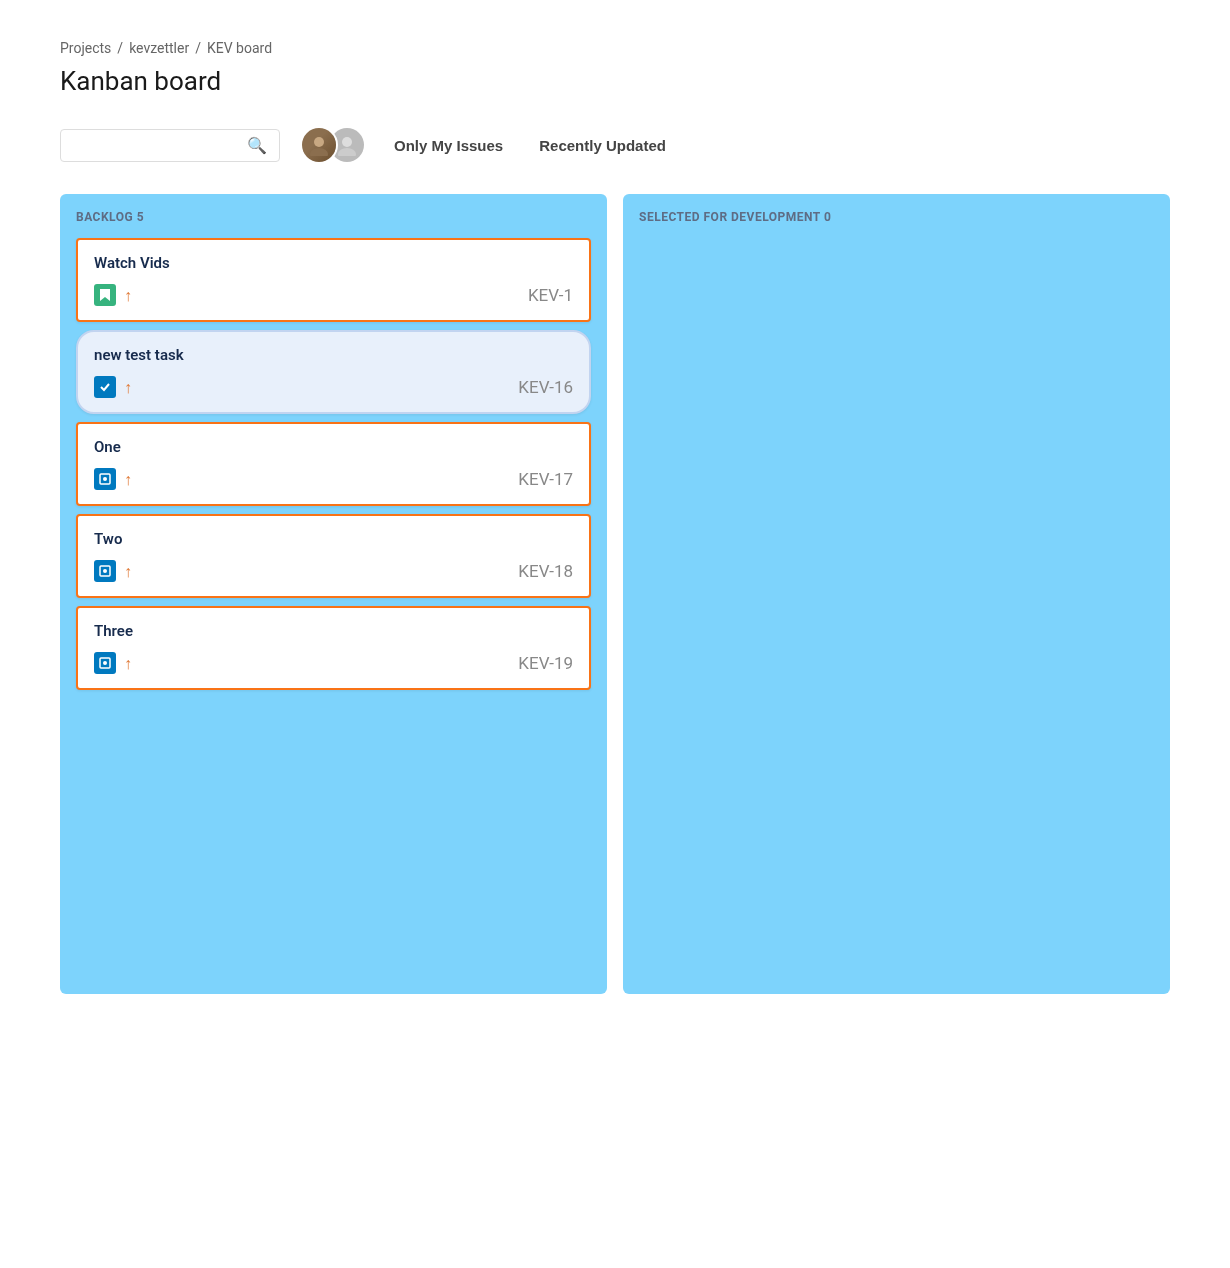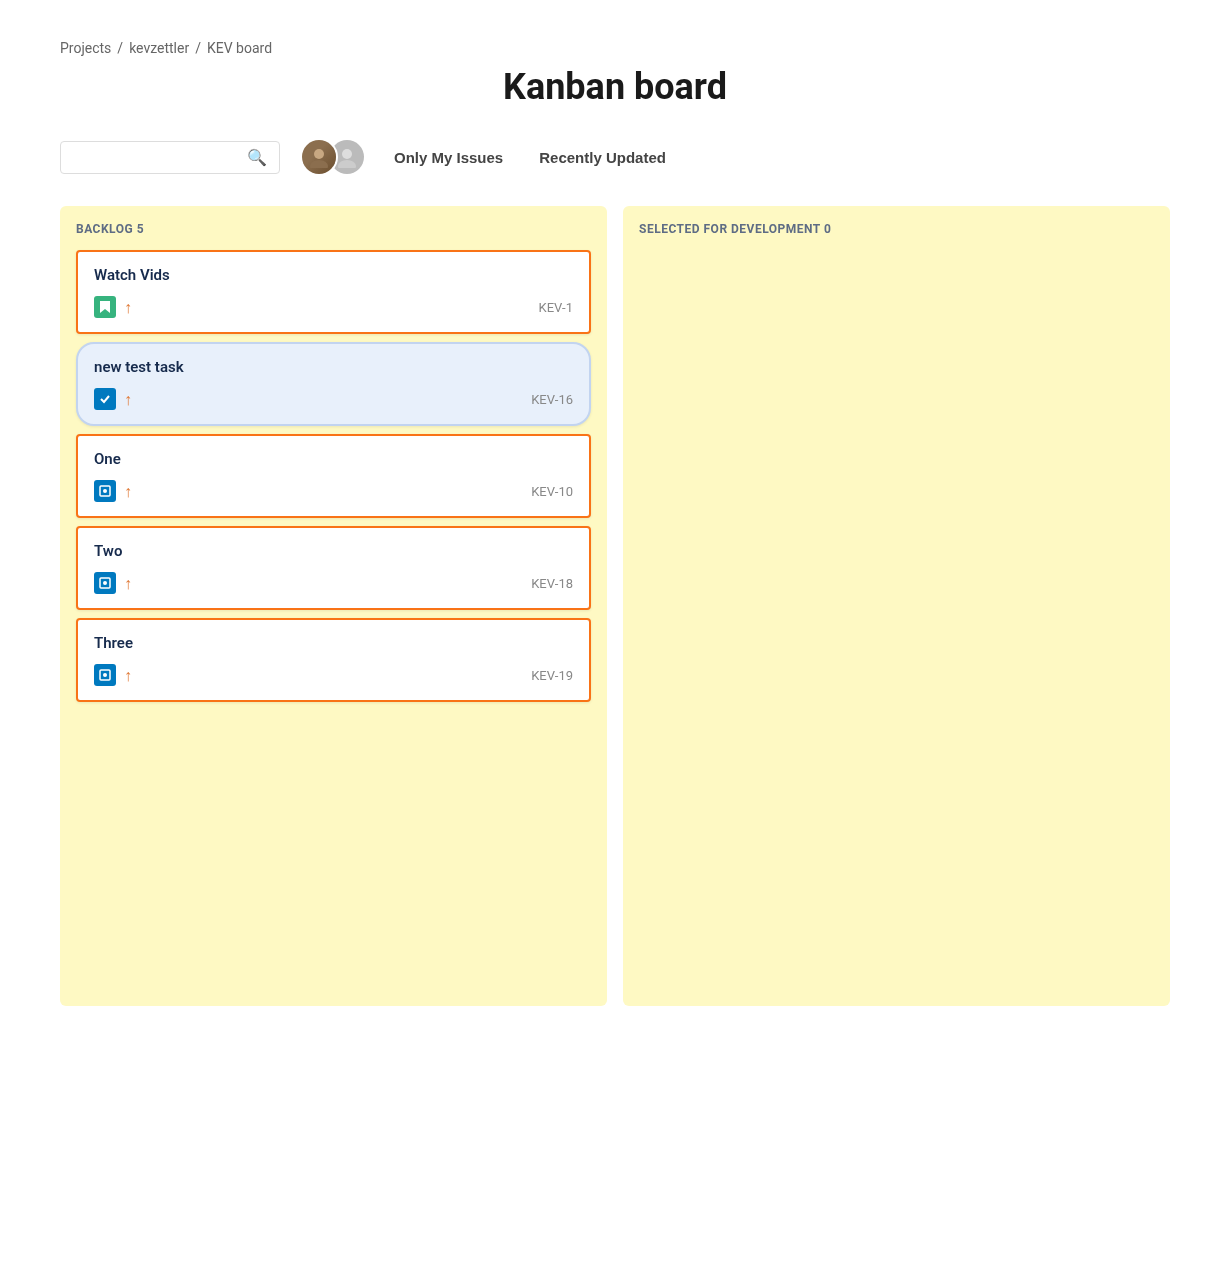--- a/index.html
+++ b/index.html
@@ -17,25 +17,24 @@
       display: flex;
       align-items: flex-end;
       gap: 6px;
     }
     .breadcrumb a {
       color: #666;
       text-decoration: none;
     }
 
     .page-title {
-      font-size: 36px;
-      font-weight: 700;
+      font-size: 26px;
+      font-weight: 400;
       color: #1a1a1a;
       margin-bottom: 30px;
-      text-align: center;
     }
 
     .toolbar {
       display: flex;
       align-items: center;
       gap: 20px;
       margin-bottom: 30px;
     }
 
     .search-box {
@@ -115,21 +114,21 @@
       font-weight: 700;
     }
 
     .board {
       display: grid;
       grid-template-columns: 1fr 1fr;
       gap: 16px;
     }
 
     .column {
-      background: #fef9c3;
+      background: #7dd3fc;
       border-radius: 6px;
       padding: 16px;
       min-height: 800px;
     }
 
     .column-header {
       font-size: 12px;
       font-weight: 700;
       color: #5e6c84;
       letter-spacing: 0.5px;
@@ -184,21 +183,21 @@
     .icon-box.blue { background: #0079bf; color: #fff; }
     .icon-box.blue-checkbox { background: #0079bf; color: #fff; }
 
     .priority-up {
       color: #e07b39;
       font-size: 16px;
       font-weight: bold;
     }
 
     .card-id {
-      font-size: 13px;
+      font-size: 17px;
       color: #888;
       text-align: right;
     }
   </style>
 </head>
 <body>
 
 <div class="breadcrumb">
   <a>Projects</a>
   <span>/</span>
@@ -278,21 +277,21 @@
       <div class="card-footer">
         <div class="card-icons">
           <div class="icon-box blue">
             <svg width="12" height="12" viewBox="0 0 12 12" fill="none">
               <rect x="1" y="1" width="10" height="10" rx="1" fill="none" stroke="white" stroke-width="1.5"></rect>
               <circle cx="6" cy="6" r="2" fill="white"></circle>
             </svg>
           </div>
           <span class="priority-up">↑</span>
         </div>
-        <span class="card-id">KEV-10</span>
+        <span class="card-id">KEV-17</span>
       </div>
     </div>
 
     <div class="card">
       <div class="card-title">Two</div>
       <div class="card-footer">
         <div class="card-icons">
           <div class="icon-box blue">
             <svg width="12" height="12" viewBox="0 0 12 12" fill="none">
               <rect x="1" y="1" width="10" height="10" rx="1" fill="none" stroke="white" stroke-width="1.5"></rect>

